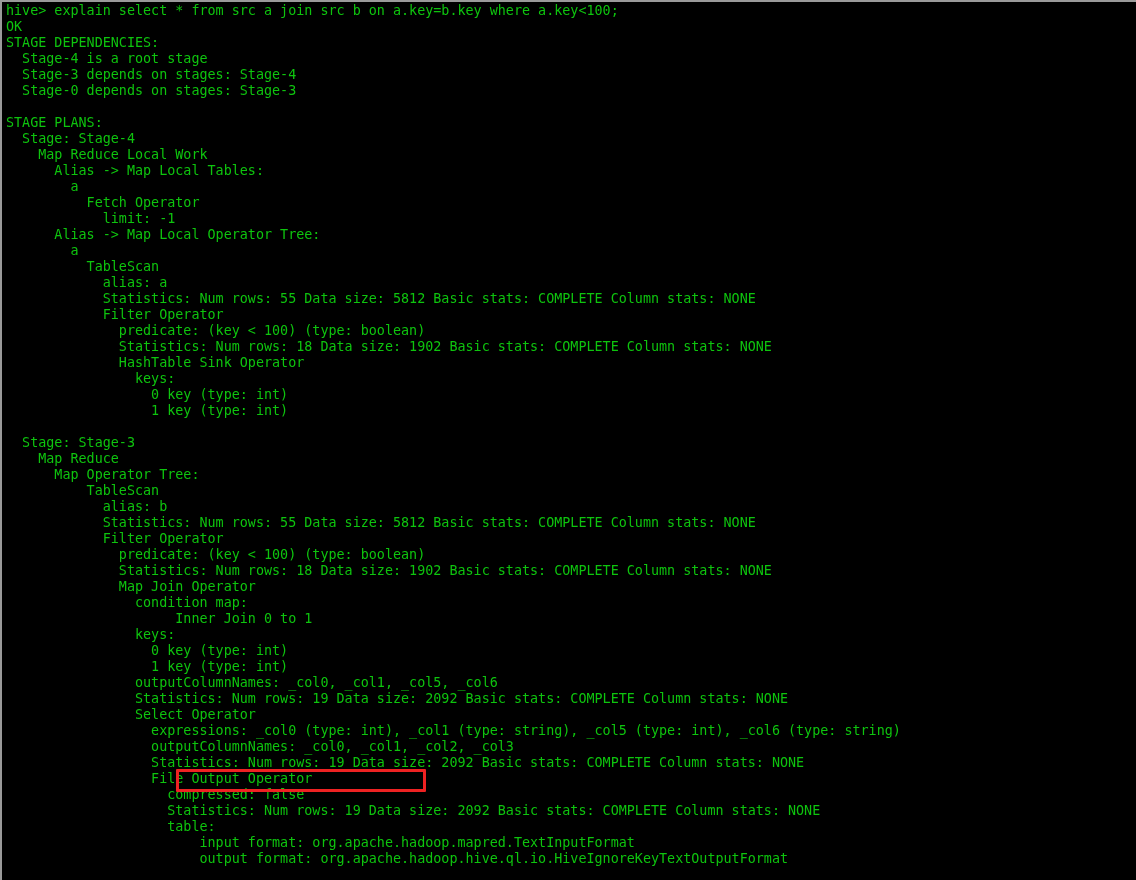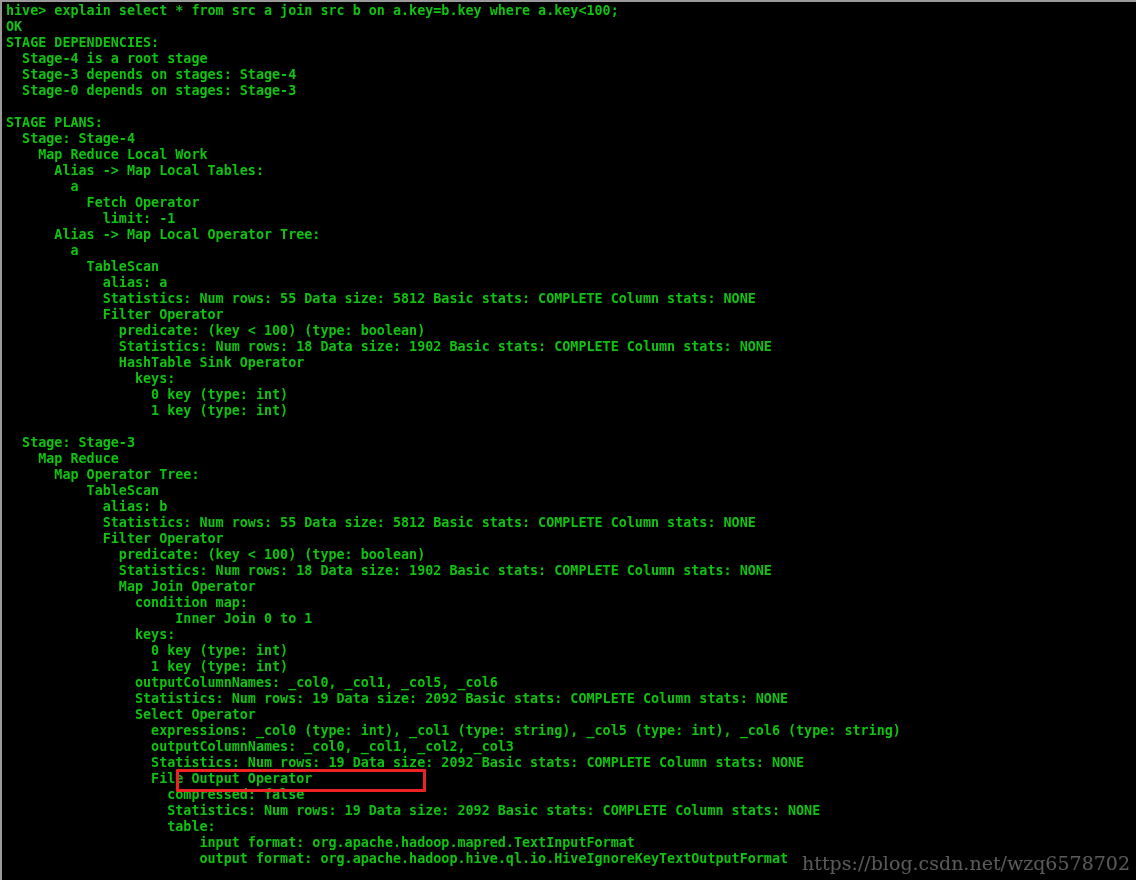--- a/index.html
+++ b/index.html
@@ -31,21 +31,20 @@
     left: 4px;
     top: 1px;
     margin: 0;
     padding: 0;
     font-family: "DejaVu Sans Mono", "Liberation Mono", monospace;
     font-size: 13.4px;
     line-height: 16px;
     letter-spacing: 0px;
     color: #0ec40e;
     white-space: pre;
-    font-weight: bold;
   }
 
   .line {
     height: 16px;
     white-space: pre;
     color: #0ec40e;
   }
 
   .line.blank {
     color: transparent;
@@ -79,15 +78,14 @@
 </style>
 </head>
 <body>
 
 <div id="terminal" style="background: rgb(0, 0, 0); border-top-color: rgb(154, 154, 154); border-left-color: rgb(154, 154, 154);">
 
   <pre id="terminal-output" style="color: rgb(14, 196, 14);"><div class="line">hive&gt; explain select * from src a join src b on a.key=b.key where a.key&lt;100;</div><div class="line">OK</div><div class="line">STAGE DEPENDENCIES:</div><div class="line">  Stage-4 is a root stage</div><div class="line">  Stage-3 depends on stages: Stage-4</div><div class="line">  Stage-0 depends on stages: Stage-3</div><div class="line blank">&nbsp;</div><div class="line">STAGE PLANS:</div><div class="line">  Stage: Stage-4</div><div class="line">    Map Reduce Local Work</div><div class="line">      Alias -&gt; Map Local Tables:</div><div class="line">        a</div><div class="line">          Fetch Operator</div><div class="line">            limit: -1</div><div class="line">      Alias -&gt; Map Local Operator Tree:</div><div class="line">        a</div><div class="line">          TableScan</div><div class="line">            alias: a</div><div class="line">            Statistics: Num rows: 55 Data size: 5812 Basic stats: COMPLETE Column stats: NONE</div><div class="line">            Filter Operator</div><div class="line">              predicate: (key &lt; 100) (type: boolean)</div><div class="line">              Statistics: Num rows: 18 Data size: 1902 Basic stats: COMPLETE Column stats: NONE</div><div class="line">              HashTable Sink Operator</div><div class="line">                keys:</div><div class="line">                  0 key (type: int)</div><div class="line">                  1 key (type: int)</div><div class="line blank">&nbsp;</div><div class="line">  Stage: Stage-3</div><div class="line">    Map Reduce</div><div class="line">      Map Operator Tree:</div><div class="line">          TableScan</div><div class="line">            alias: b</div><div class="line">            Statistics: Num rows: 55 Data size: 5812 Basic stats: COMPLETE Column stats: NONE</div><div class="line">            Filter Operator</div><div class="line">              predicate: (key &lt; 100) (type: boolean)</div><div class="line">              Statistics: Num rows: 18 Data size: 1902 Basic stats: COMPLETE Column stats: NONE</div><div class="line">              Map Join Operator</div><div class="line">                condition map:</div><div class="line">                     Inner Join 0 to 1</div><div class="line">                keys:</div><div class="line">                  0 key (type: int)</div><div class="line">                  1 key (type: int)</div><div class="line">                outputColumnNames: _col0, _col1, _col5, _col6</div><div class="line">                Statistics: Num rows: 19 Data size: 2092 Basic stats: COMPLETE Column stats: NONE</div><div class="line">                Select Operator</div><div class="line">                  expressions: _col0 (type: int), _col1 (type: string), _col5 (type: int), _col6 (type: string)</div><div class="line">                  outputColumnNames: _col0, _col1, _col2, _col3</div><div class="line">                  Statistics: Num rows: 19 Data size: 2092 Basic stats: COMPLETE Column stats: NONE</div><div class="line">                  File Output Operator</div><div class="line">                    compressed: false</div><div class="line">                    Statistics: Num rows: 19 Data size: 2092 Basic stats: COMPLETE Column stats: NONE</div><div class="line">                    table:</div><div class="line">                        input format: org.apache.hadoop.mapred.TextInputFormat</div><div class="line">                        output format: org.apache.hadoop.hive.ql.io.HiveIgnoreKeyTextOutputFormat</div></pre>
 
   <div id="highlight-box" style="border-color: rgb(238, 34, 34);"></div>
 
-  <div id="watermark">https://blog.csdn.net/wzq6578702</div>
 
 </div>
 
 </body></html>

